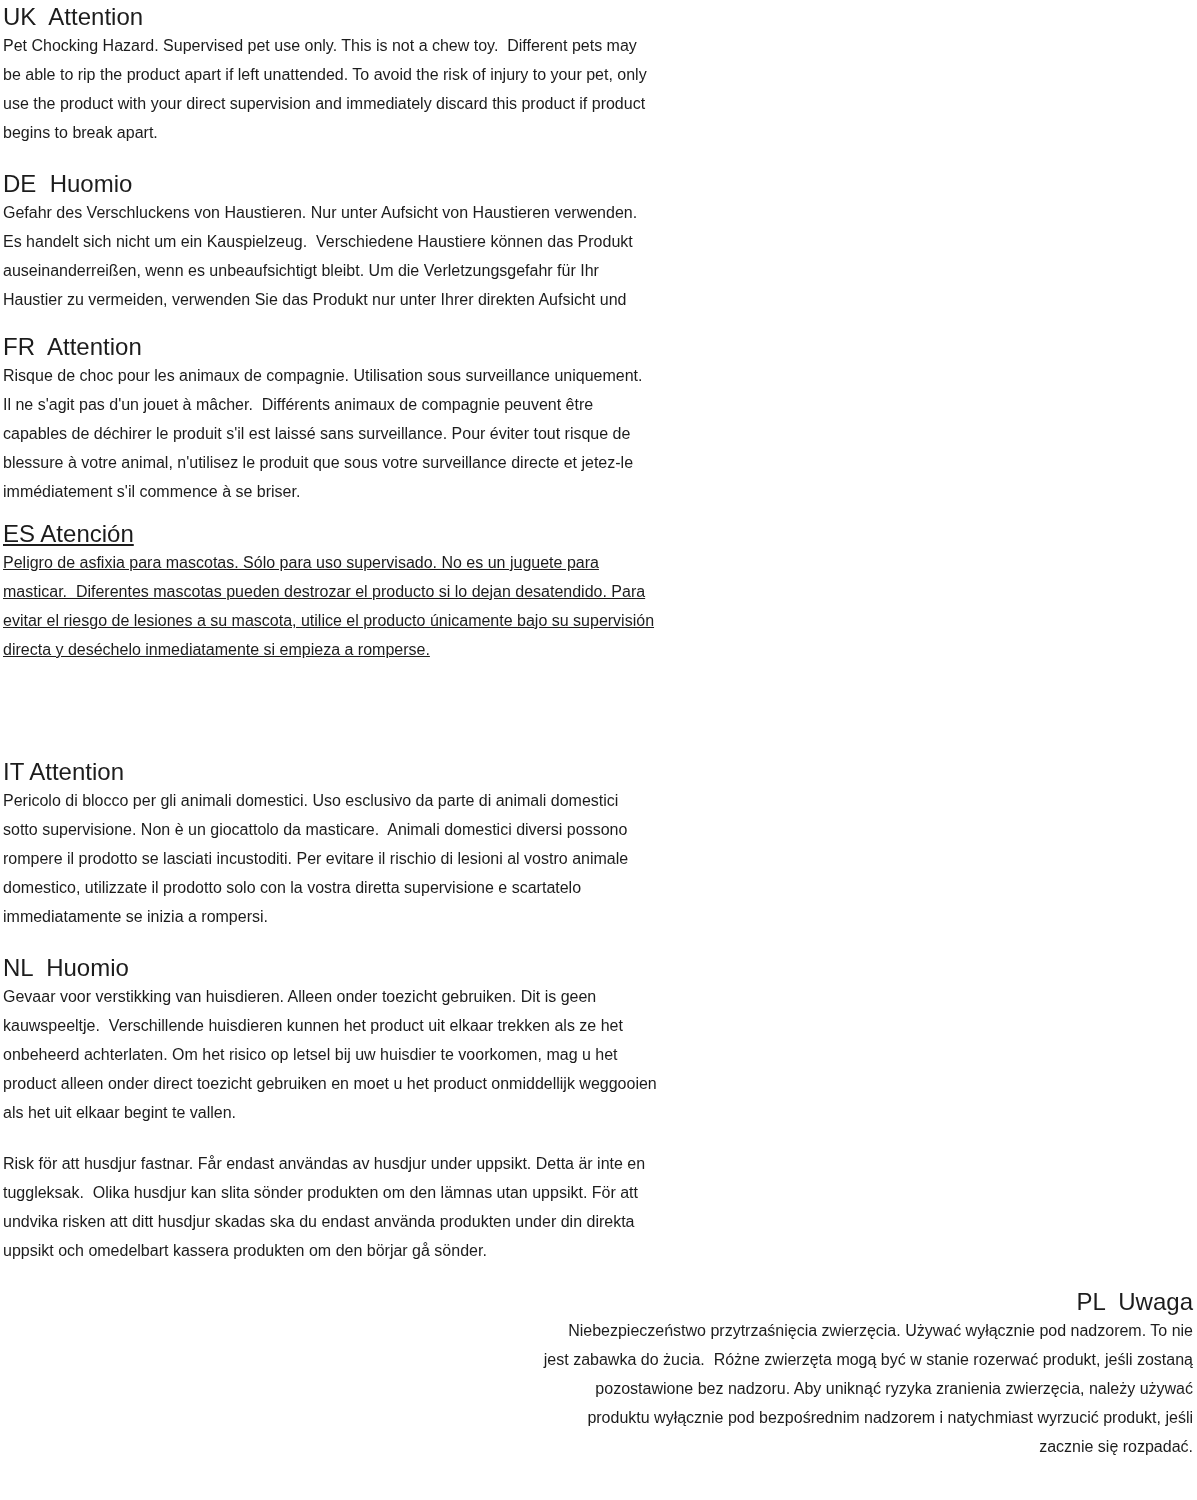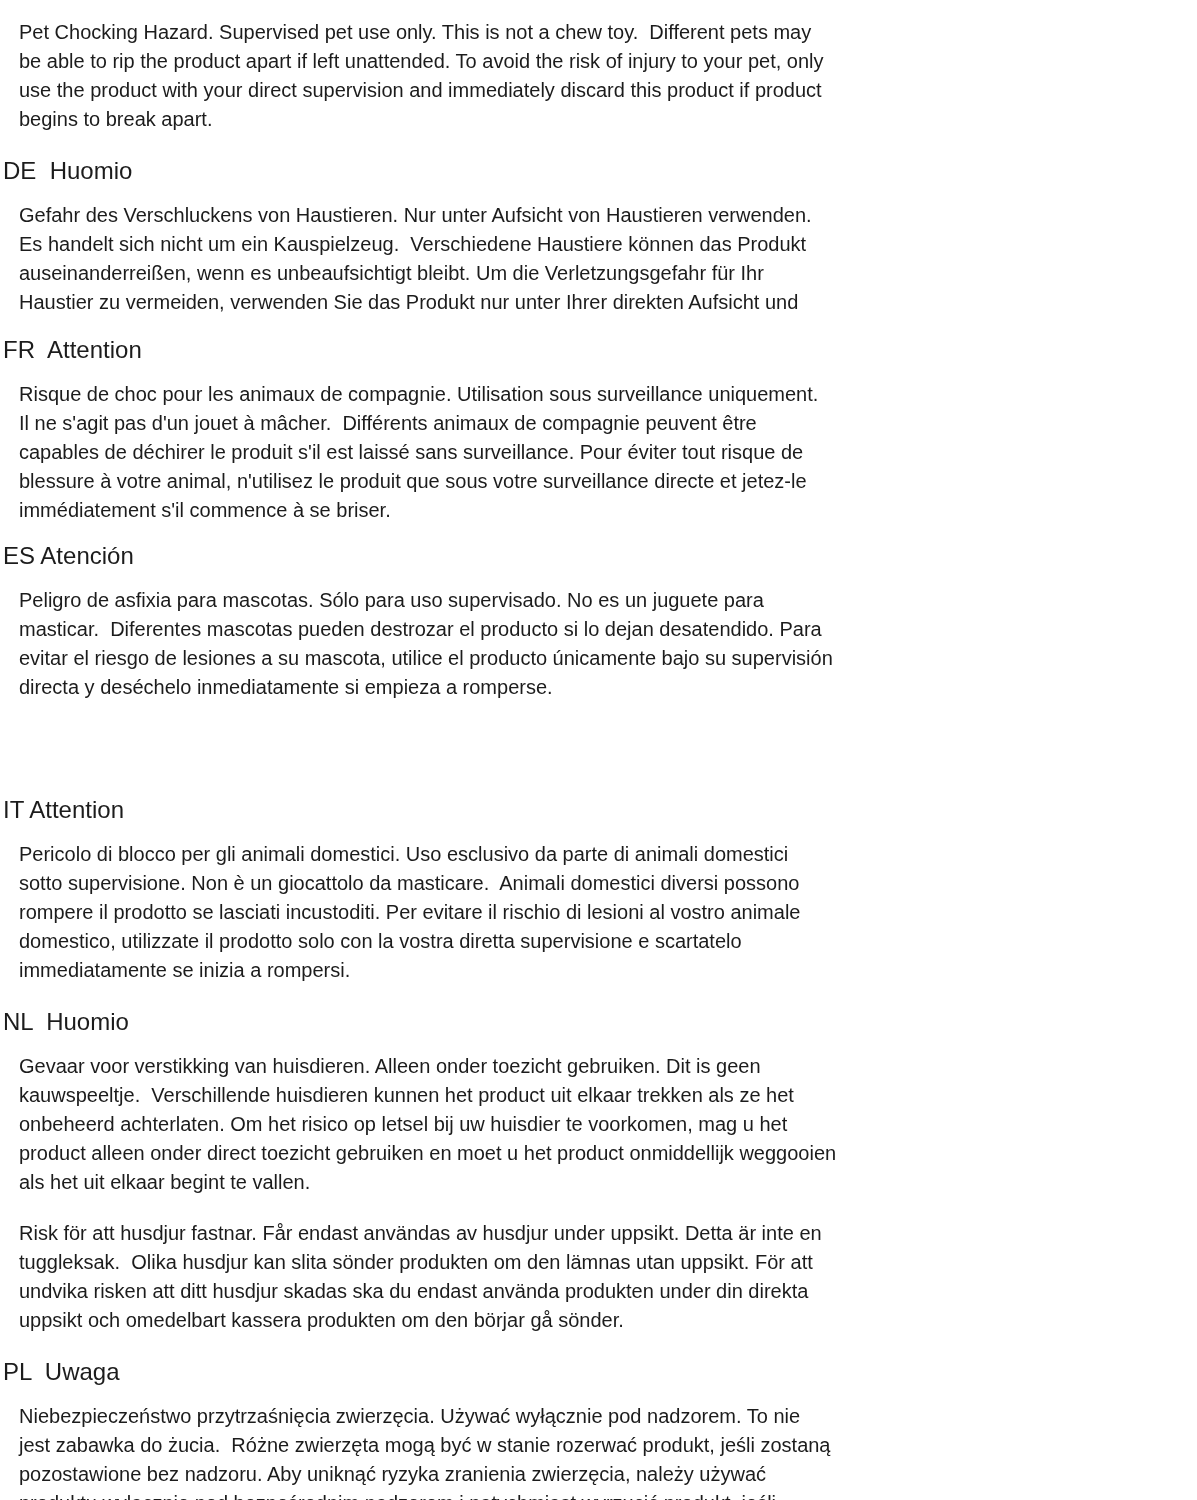--- a/index.html
+++ b/index.html
@@ -19,47 +19,50 @@
     width: 100%;
   }
   .section {
     margin: 0 0 22px 0;
   }
   .section.tight {
     margin-bottom: 13px;
   }
   .section.before-gap {
     margin-bottom: 93px;
+    text-decoration: underline;
   }
   .section.gap-small {
     margin-bottom: 18px;
   }
   .section.last {
     margin-bottom: 0;
+    text-align: right;
   }
   .heading {
     font-size: 24px;
     font-weight: normal;
     line-height: 29px;
     margin: 0;
     white-space: pre-wrap;
   }
   .body-text {
-    font-size: 20px;
+    font-size: 16px;
     line-height: 29px;
-    margin: 16px;
+    margin: 0;
     white-space: pre-wrap;
   }
 </style>
 </head>
 <body>
 
 <div class="doc">
 
   <section class="section">
+    <h2 class="heading">UK  Attention</h2>
     <p class="body-text">Pet Chocking Hazard. Supervised pet use only. This is not a chew toy.  Different pets may
 be able to rip the product apart if left unattended. To avoid the risk of injury to your pet, only
 use the product with your direct supervision and immediately discard this product if product
 begins to break apart.</p>
   </section>
 
   <section class="section gap-small">
     <h2 class="heading">DE  Huomio</h2>
     <p class="body-text">Gefahr des Verschluckens von Haustieren. Nur unter Aufsicht von Haustieren verwenden.
 Es handelt sich nicht um ein Kauspielzeug.  Verschiedene Haustiere können das Produkt

